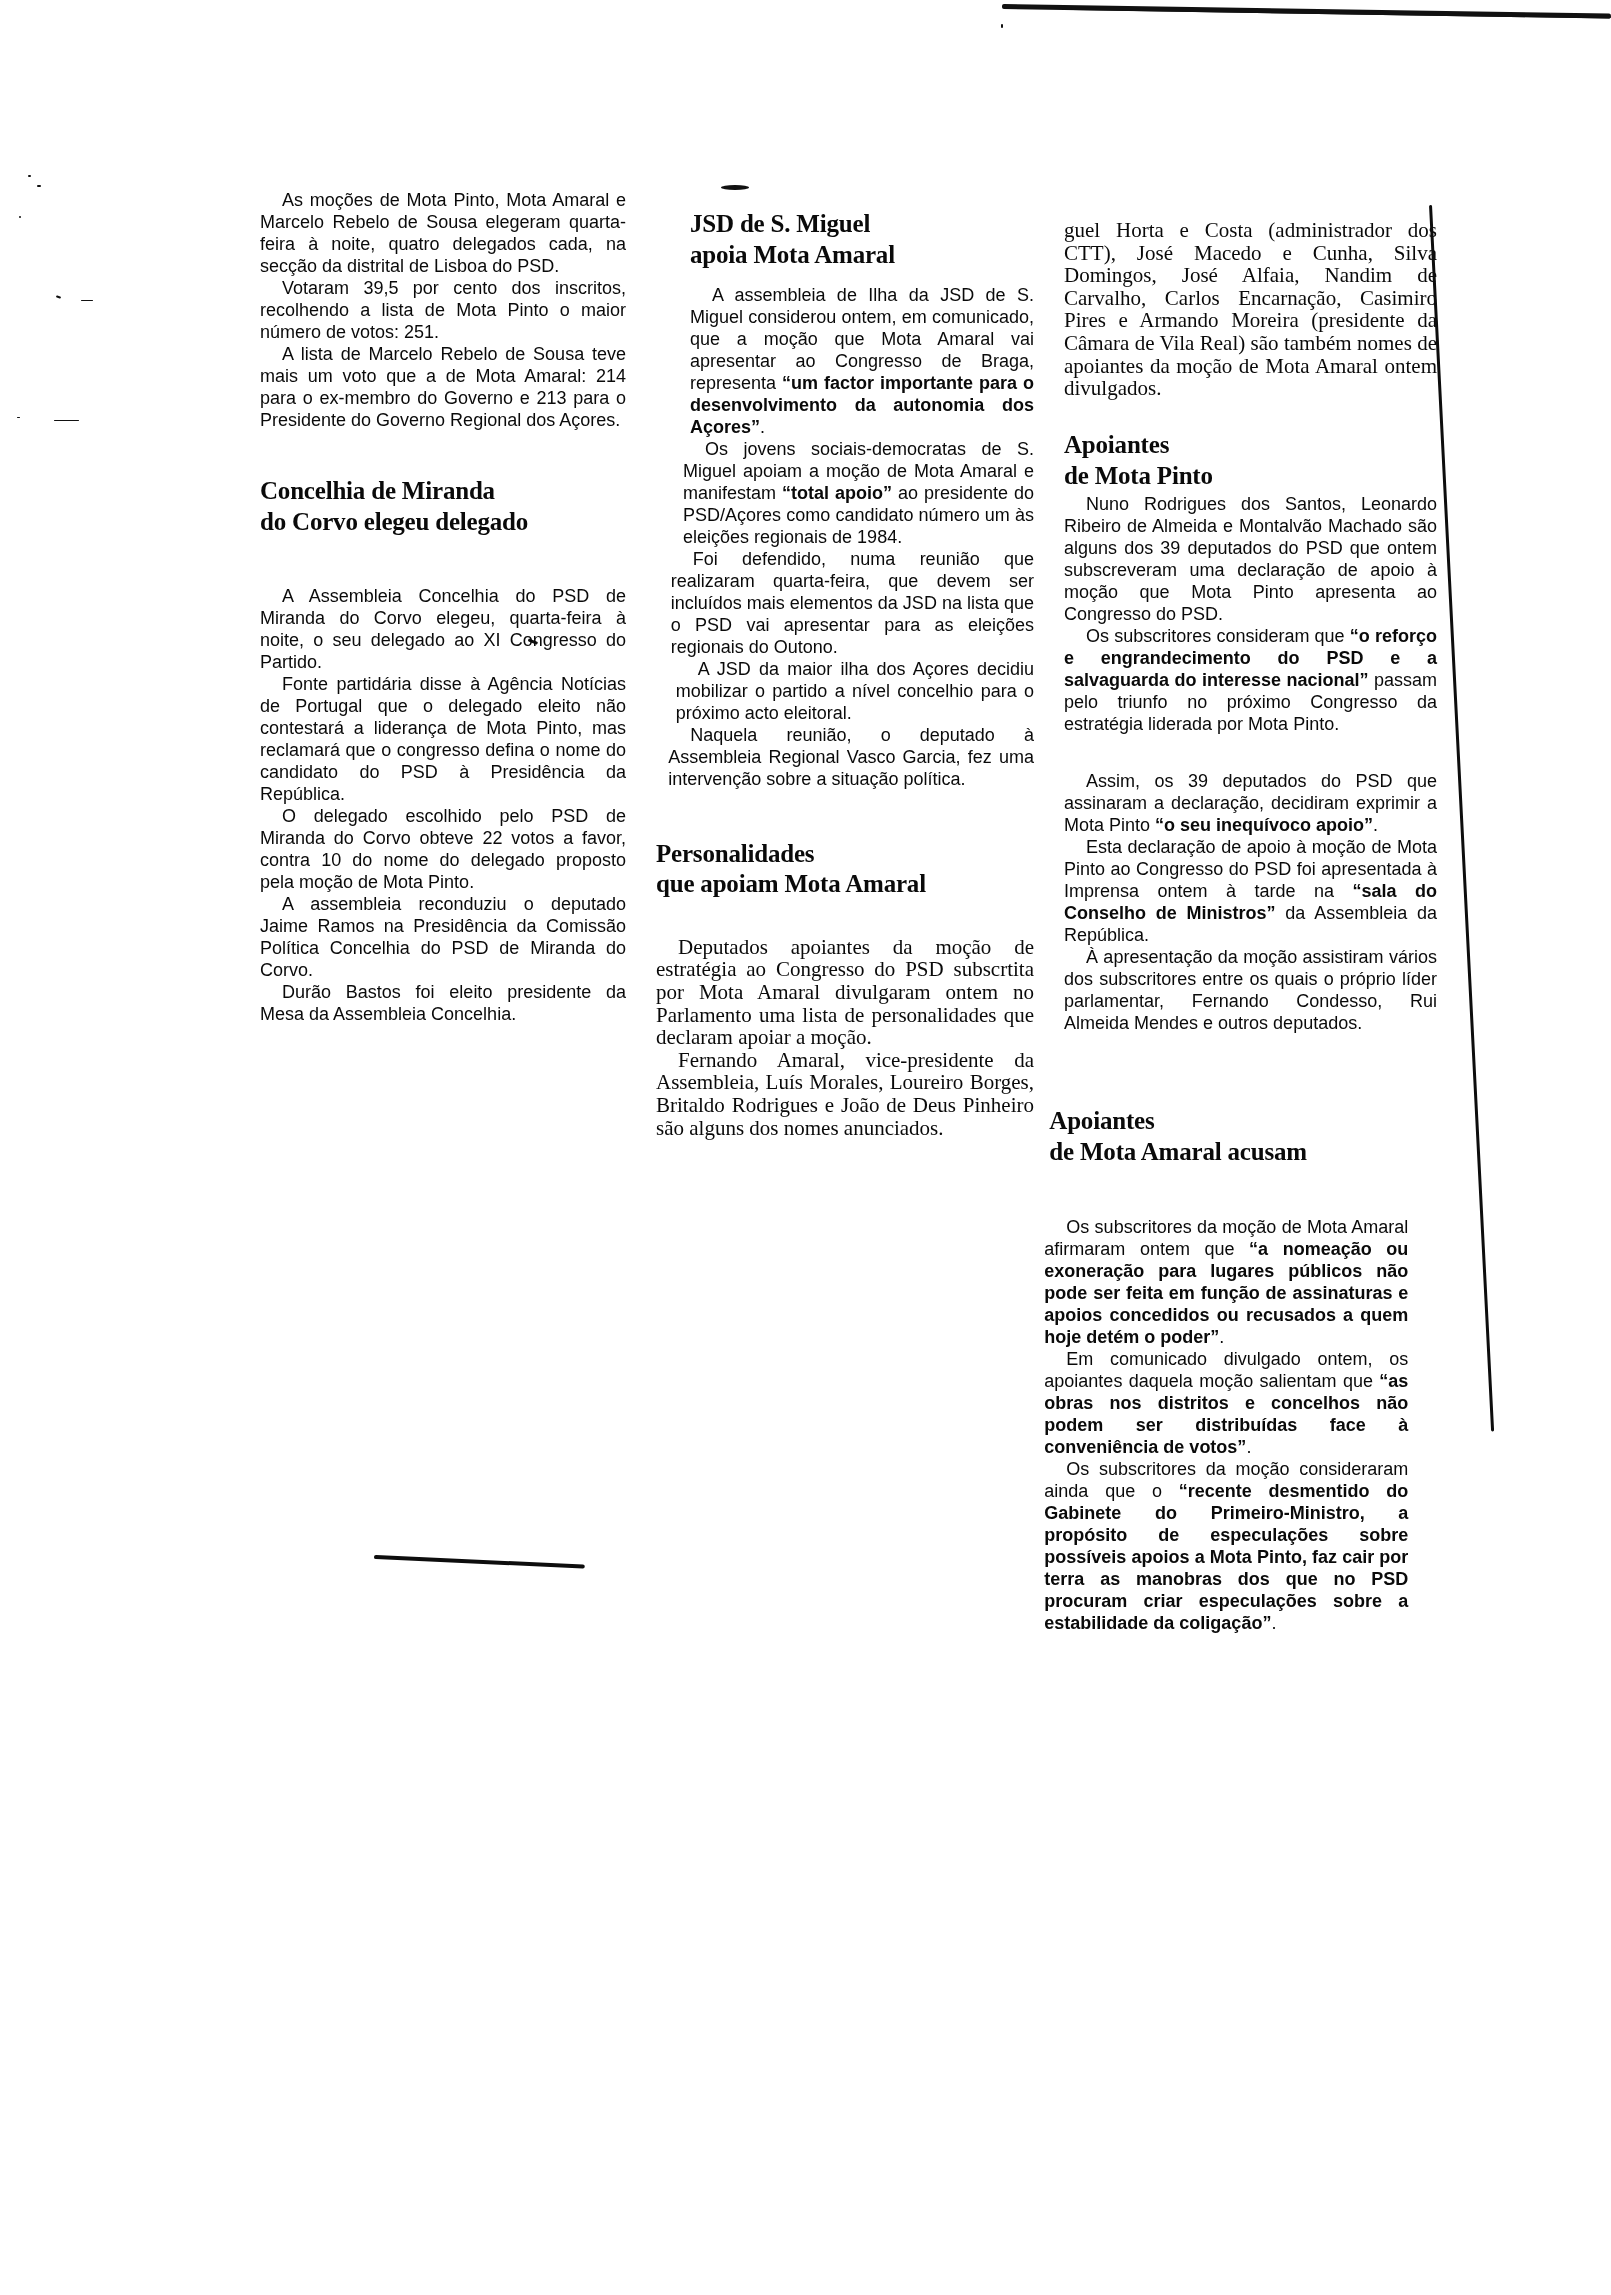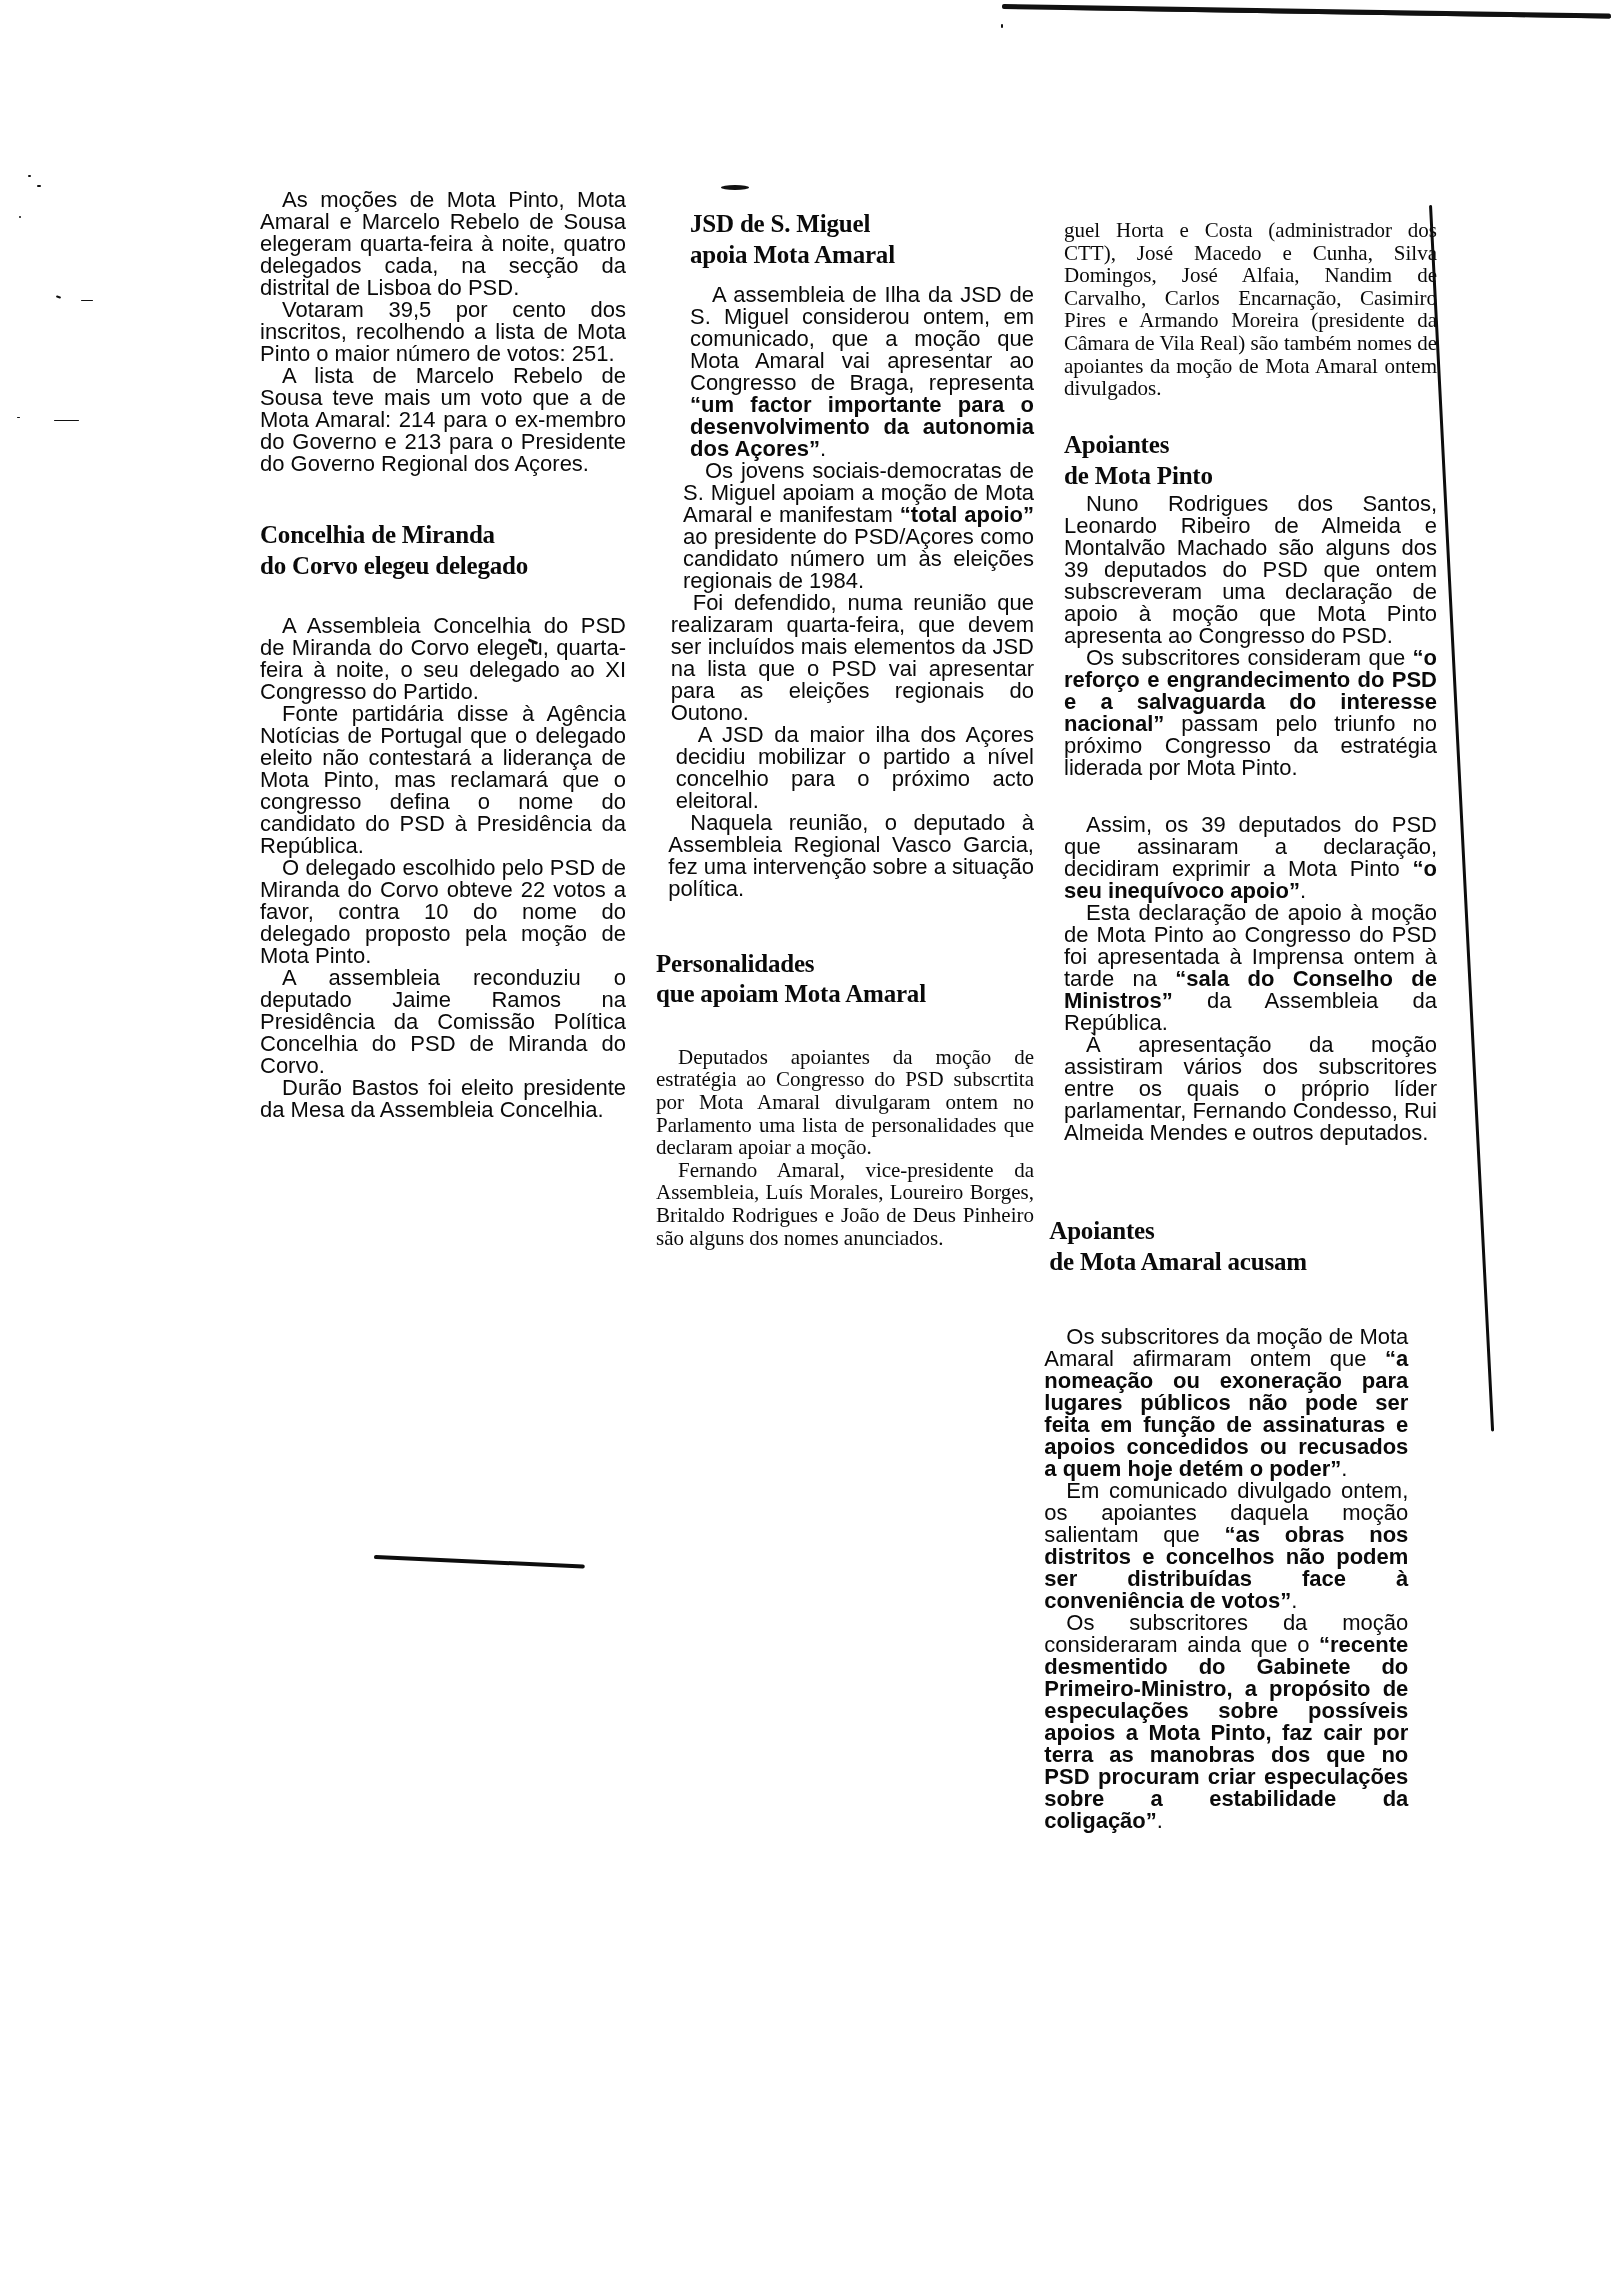--- a/index.html
+++ b/index.html
@@ -66,38 +66,38 @@
     font-size: 25px;
     line-height: 30.5px;
     margin: 0;
     text-align: left;
     letter-spacing: -0.2px;
   }
   .headline .line { display: block; }
 
   .body-text {
     font-family: "Liberation Sans", "DejaVu Sans", sans-serif;
-    font-size: 22px;
+    font-size: 18px;
     line-height: 22px;
     margin: 0;
     text-indent: 22px;
     hyphens: auto;
   }
   .body-serif {
     font-family: "Liberation Serif", "DejaVu Serif", serif;
     font-size: 21px;
     line-height: 22.6px;
     margin: 0;
     text-indent: 22px;
   }
   .quote { font-weight: 700; }
 
   
   .col-1 .lead-block { margin-bottom: 0; }
-  .col-1 .h-miranda { margin-top: 45px; margin-bottom: 34px; width: 373px; }
+  .col-1 .h-miranda { margin-top: 45px; margin-bottom: 48px; width: 373px; }
   
   .col-2 .h-jsd { margin-left: 34px; margin-bottom: 13.8px; }
   .col-2 .h-personal { margin-top: 49px; margin-bottom: 36px; }
   
   .col-3 .h-pinto { margin-top: 30.5px; margin-bottom: 2px; }
   .col-3 .assim { margin-top: 35px; }
   .col-3 .h-acusam { margin-top: 72px; margin-bottom: 49px; margin-left: -14.7px; width: 373px; }
   .col-3 .acusam-body { margin-left: -19.7px; width: 364px; }
 
   

